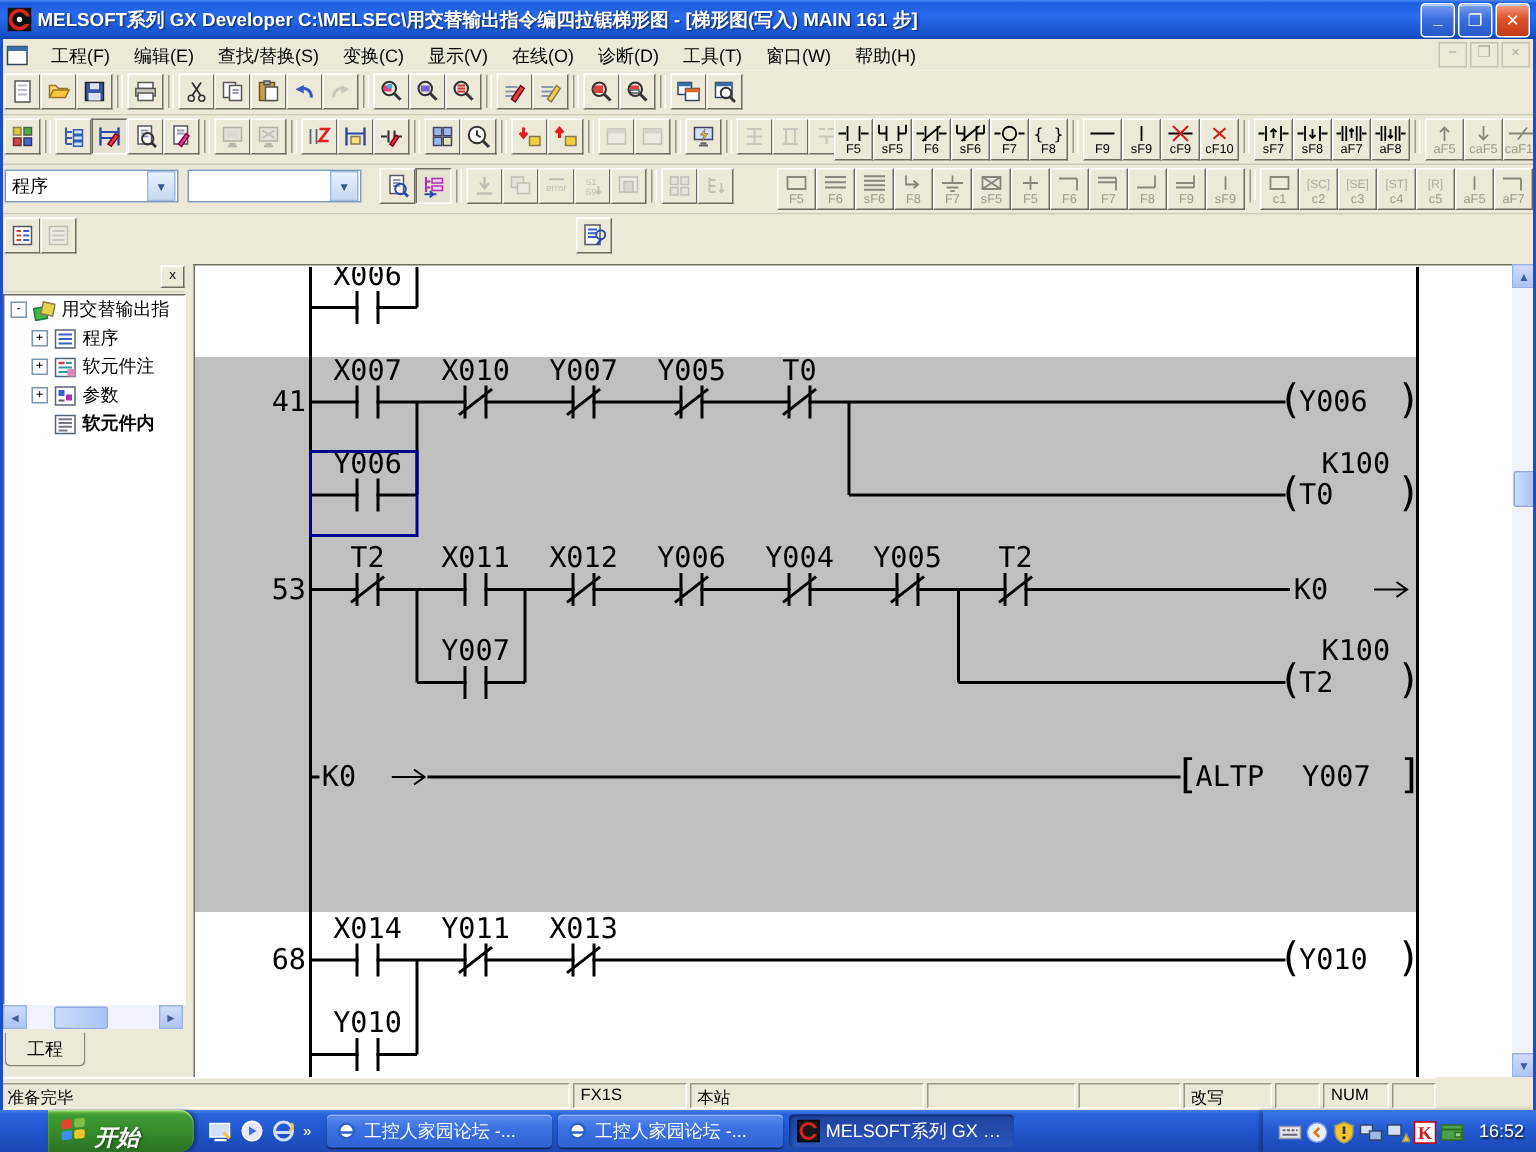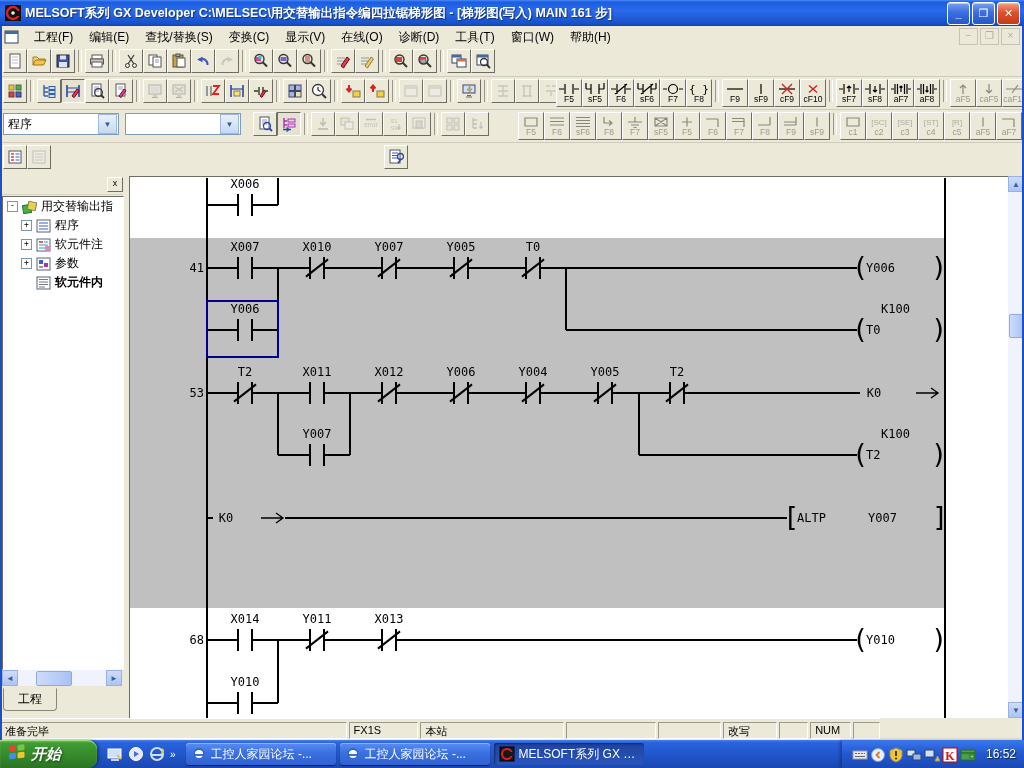--- a/index.html
+++ b/index.html
@@ -64,37 +64,37 @@
     font-size:12px;text-align:center;line-height:20px;}
   #splitter{position:absolute;left:125px;top:176px;width:4px;height:542px;background:#ece9d8;}
   
   #editor{position:absolute;left:129px;top:176px;width:879px;height:542px;background:#fff;
     border-top:1px solid #6f6d63;border-left:1px solid #6f6d63;box-sizing:border-box;}
   #ladder{position:absolute;left:0px;top:1px;width:878px;height:540px;overflow:hidden;}
   .lad-gray{position:absolute;background:#c0c0c0;}
   .lad-line{position:absolute;background:#000;}
   .lad-erase{position:absolute;}
   .lad-slash{position:absolute;background:#000;transform:rotate(-38deg);}
-  .lad-text{position:absolute;font-family:"DejaVu Sans Mono",monospace;font-size:12px;line-height:18px;
+  .lad-text{position:absolute;font-family:"DejaVu Sans Mono",monospace;font-size:19px;line-height:18px;
     color:#000;text-align:center;white-space:pre;}
   .lad-paren{position:absolute;font-family:"DejaVu Sans Mono",monospace;font-size:27px;line-height:30px;
     color:#000;font-weight:normal;}
   .lad-sel{position:absolute;border:2px solid #00008b;box-sizing:border-box;}
   #vscroll{position:absolute;left:1008px;top:176px;width:16px;height:542px;background:#f0f3fb;}
   
-  #statusbar{position:absolute;left:0;top:718px;width:880px;height:22px;background:#ece9d8;
+  #statusbar{position:absolute;left:0;top:718px;width:957px;height:22px;background:#ece9d8;
     border-top:1px solid #fff;display:flex;align-items:center;gap:2px;padding-top:1px;box-sizing:border-box;}
   .sseg{height:17px;border:1px solid;border-color:#9c998c #fff #fff #9c998c;font-size:11px;
     padding:1px 4px;box-sizing:border-box;white-space:nowrap;overflow:hidden;}
   
   #taskbar{position:absolute;left:0;top:740px;width:1024px;height:28px;
     background:linear-gradient(180deg,#4a80ee 0%,#2a64dd 9%,#2258cf 45%,#1b49b4 95%);display:flex;align-items:center;}
   #startbtn{width:97px;height:28px;border-radius:0 9px 9px 0;
     background:linear-gradient(180deg,#71bf44 0%,#3f9c33 12%,#35872b 60%,#2a7323 100%);
-    display:flex;align-items:center;box-shadow:inset 0 1px 1px #a9e08c, 2px 0 3px rgba(0,0,0,.35);}
+    display:flex;align-items:flex-end;box-shadow:inset 0 1px 1px #a9e08c, 2px 0 3px rgba(0,0,0,.35);margin-left:32px;}
   #startbtn .slabel{color:#fff;font-size:15px;font-weight:bold;font-style:italic;text-shadow:1px 1px 2px #1d4a16;margin-left:4px;}
   #quicklaunch{display:flex;align-items:center;gap:4px;padding:0 6px 0 10px;}
   .qicon{width:17px;height:17px;}
   .chev{color:#fff;font-size:10px;}
   .taskbtn{width:150px;height:22px;margin-left:4px;border-radius:3px;
     background:linear-gradient(180deg,#5a8df2,#3a70e0 45%,#2f62d2);box-shadow:inset 0 1px 0 #8fb2f6,0 1px 1px #123;
     display:flex;align-items:center;color:#fff;font-size:12px;gap:4px;padding:0 5px;box-sizing:border-box;}
   .taskbtn .tlabel{white-space:nowrap;overflow:hidden;text-overflow:ellipsis;}
   .taskbtn.active{background:linear-gradient(180deg,#1e43a0,#2a55bb);box-shadow:inset 1px 1px 2px #102a66;}
   #tray{margin-left:auto;height:28px;display:flex;align-items:center;gap:3px;padding:0 8px 0 10px;

